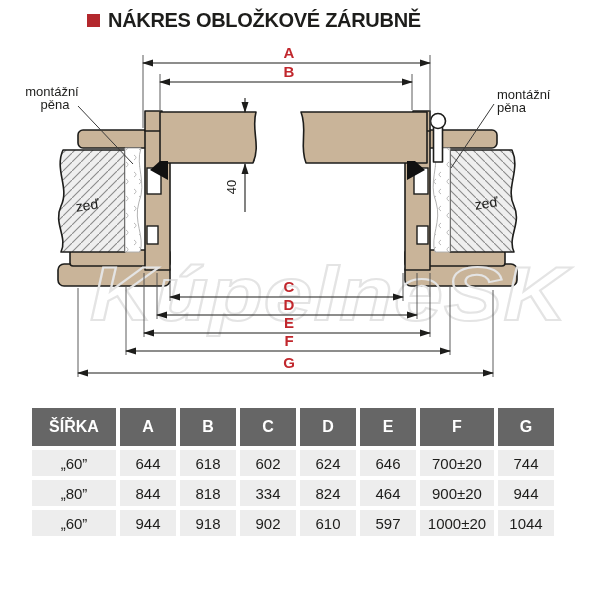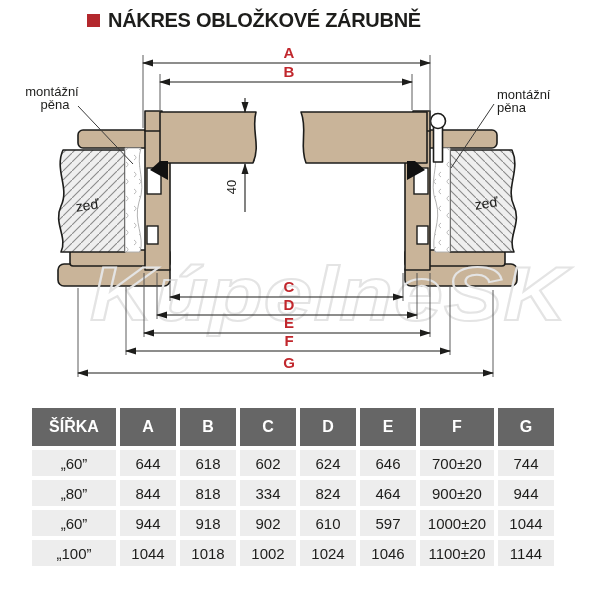--- a/index.html
+++ b/index.html
@@ -202,24 +202,14 @@
     <tr>
       <td>„60”</td>
       <td>944</td>
       <td>918</td>
       <td>902</td>
       <td>610</td>
       <td>597</td>
       <td>1000±20</td>
       <td>1044</td>
     </tr>
-    <tr>
-      <td>„100”</td>
-      <td>1044</td>
-      <td>1018</td>
-      <td>1002</td>
-      <td>1024</td>
-      <td>1046</td>
-      <td>1100±20</td>
-      <td>1144</td>
-    </tr>
   </tbody>
 </table>
 
 </body></html>

